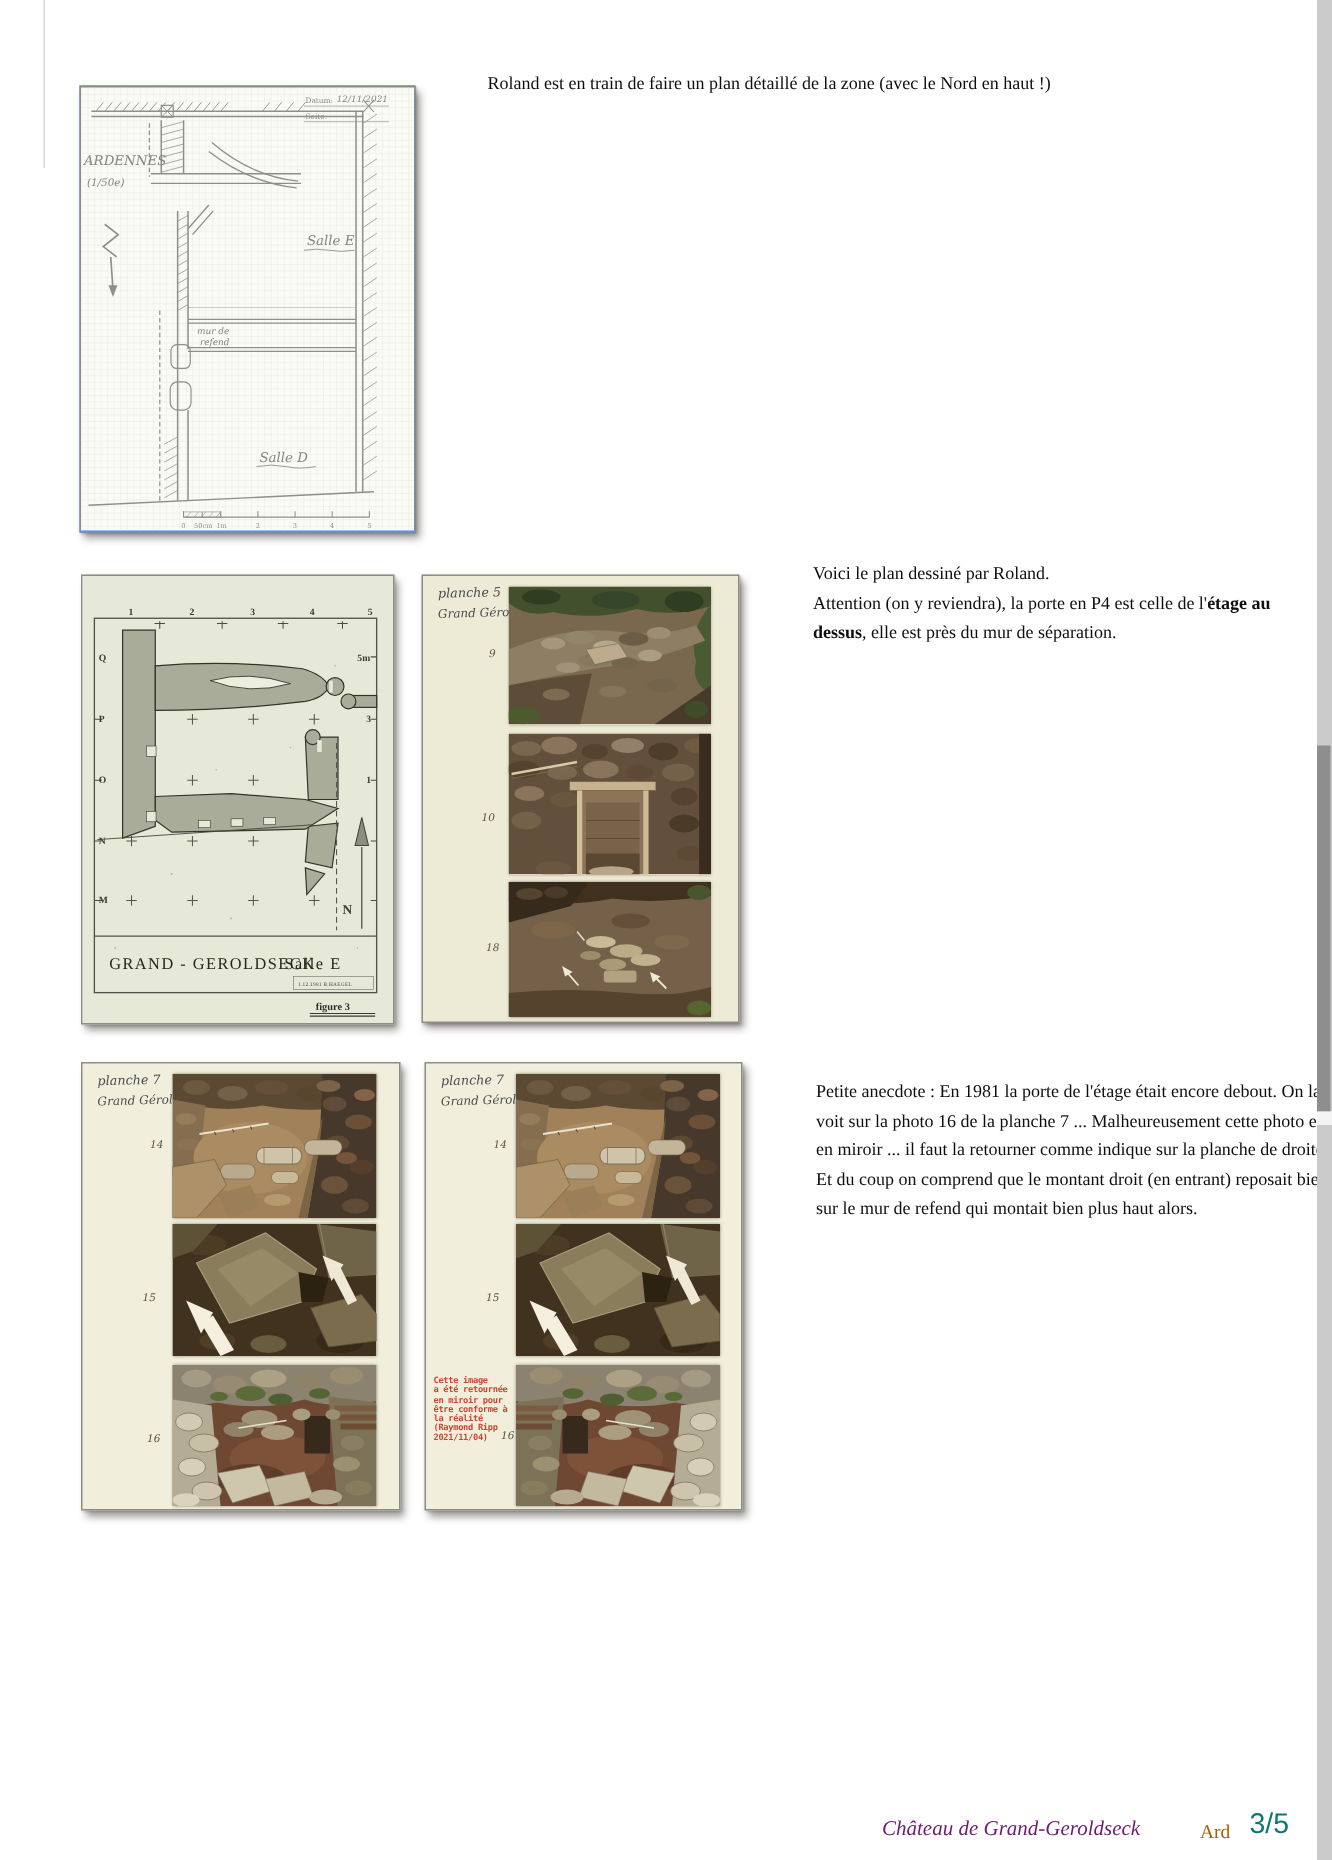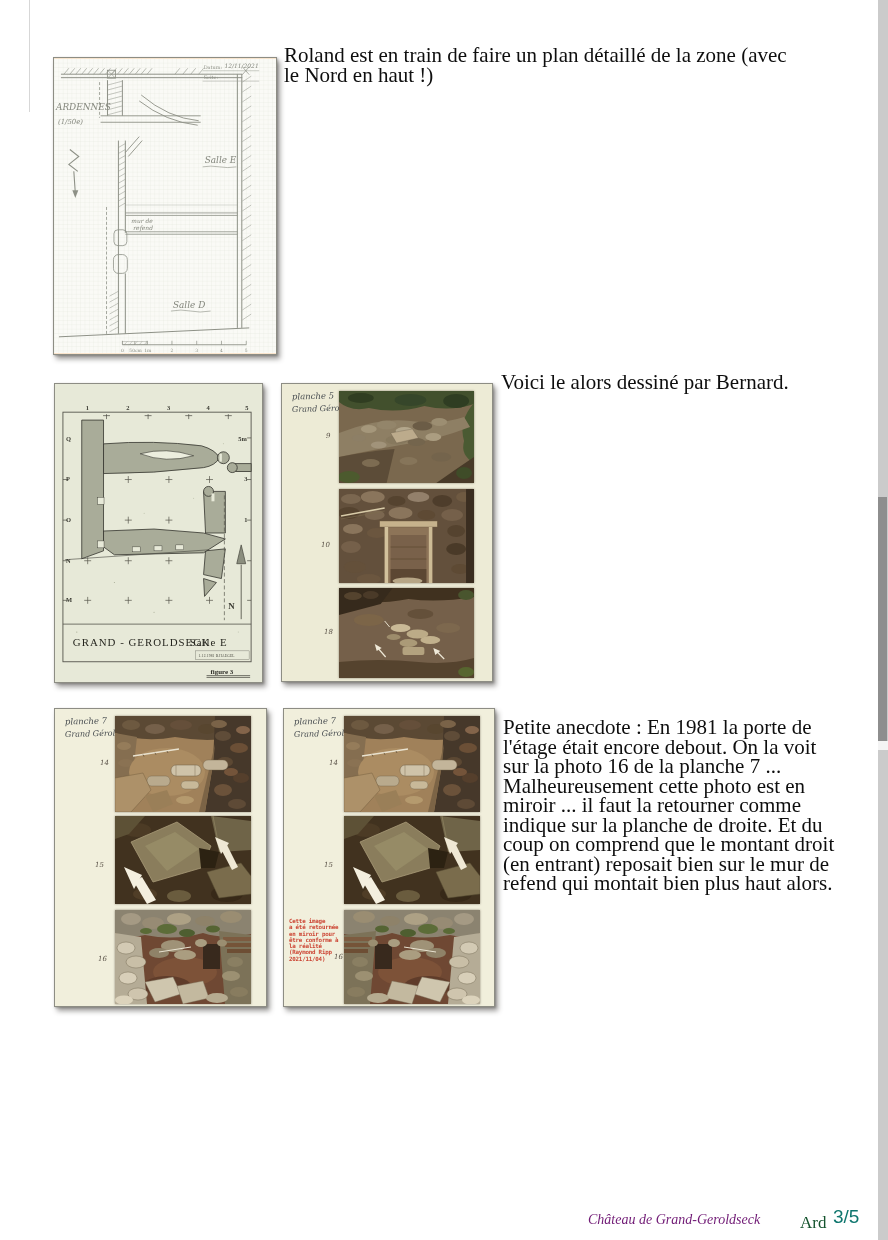--- a/index.html
+++ b/index.html
@@ -13,27 +13,27 @@
   .plate > svg.base{position:absolute;left:0;top:0;width:100%;height:100%;display:block;}
   .photo{position:absolute;display:block;box-shadow:0 0 2px rgba(40,30,15,.5);}
   .hw{position:absolute;font-family:"DejaVu Serif",serif;font-style:italic;color:#474c50;
       transform:rotate(-1.5deg);white-space:nowrap;}
   .photo-num{position:absolute;font-family:"DejaVu Serif",serif;font-style:italic;
       font-size:7px;color:#5a5248;}
   .red-note{position:absolute;font-family:"DejaVu Sans Mono",monospace;font-weight:bold;
       color:#cc4433;font-size:5.8px;line-height:6.3px;letter-spacing:-0.2px;}
 
   
-  .text-block{position:absolute;font-size:21px;line-height:19.5px;color:#0e0e0e;}
+  .text-block{position:absolute;font-size:12px;line-height:19.5px;color:#0e0e0e;margin-left:41px;}
   .text-block p{margin:0;}
 
   
   .ft{position:absolute;white-space:nowrap;}
   .ft-title{font-style:italic;font-size:14px;color:#701a75;}
-  .ft-author{font-size:17px;color:#14532d;}
+  .ft-author{font-size:13px;color:#a16207;}
   .ft-page{font-family:"Liberation Sans",sans-serif;font-size:19px;color:#0f766e;}
 
   
   .sb-track{position:absolute;left:878px;top:0;width:10px;height:1240px;background:#cbcbcb;}
   .sb-thumb{position:absolute;left:0;top:497px;width:9px;height:244px;background:#8e8e8e;}
   .sb-gap{position:absolute;left:0;top:741px;width:10px;height:9px;background:#f4f4f4;}
   .edge-tick{position:absolute;left:29px;top:0;width:1px;height:112px;background:#d7d7d7;}
 
   
   text{font-family:"Liberation Serif",serif;}
@@ -226,21 +226,21 @@
   <ellipse cx="102" cy="88" rx="11" ry="5" fill="#b6ab90"></ellipse>
         <ellipse cx="9" cy="90" rx="9" ry="4.5" fill="#dcd3bc"></ellipse>
 </symbol>
 </defs>
 </svg>
 
 <div class="page">
 
   <div class="edge-tick"></div>
 
-  <figure class="plate" style="left:53px;top:57px;width:224px;height:298px;background:#fdba74;">
+  <figure class="plate" style="left:53px;top:57px;width:224px;height:298px;background:#3b82f6;">
     <svg class="base" viewBox="0 0 224 298">
       <defs>
         <pattern id="grid" width="4.4" height="4.4" patternUnits="userSpaceOnUse">
           <path d="M4.4 0 H0 V4.4" fill="none" stroke="#e2e6da" stroke-width="0.5"></path>
         </pattern>
       </defs>
       <rect width="224" height="298" fill="#fafaf6"></rect>
       <rect width="224" height="298" fill="url(#grid)"></rect>
       <g stroke="#8d9086" fill="none">
         <path d="M7 16 H190 M7 19.5 H190" stroke-width="1"></path>
@@ -388,21 +388,22 @@
       </svg>
     <svg class="photo" style="left:57px;top:204px;width:135px;height:90px;">
         <use href="#ph11"></use>
       </svg>
     <div class="photo-num" style="left:44px;top:48px;">9</div>
     <div class="photo-num" style="left:39px;top:157px;">10</div>
     <div class="photo-num" style="left:42px;top:244px;">18</div>
   </figure>
 
   <div class="text-block" style="left:501px;top:373px;width:330px;">
-    <p>Voici le alors dessiné par Bernard.</p>
+    <p>Voici le plan dessiné par Roland.</p>
+    <p><span>Attention (on y reviendra), la porte en P4 est celle de l'</span><b>étage au dessus</b><span>, elle est près du mur de séparation.</span></p>
   </div>
 
   <figure class="plate" style="left:54px;top:708px;width:213px;height:299px;background:#f1efdc;">
     <div class="hw" style="left:10px;top:7px;font-size:8.5px;">planche 7</div>
     <div class="hw" style="left:10px;top:20px;font-size:8px;">Grand Géroldseck</div>
     <svg class="photo" style="left:60px;top:7px;width:136px;height:96px;">
         <use href="#ph14"></use>
       </svg>
     <svg class="photo" style="left:60px;top:107px;width:136px;height:88px;">
         <use href="#ph15"></use>

